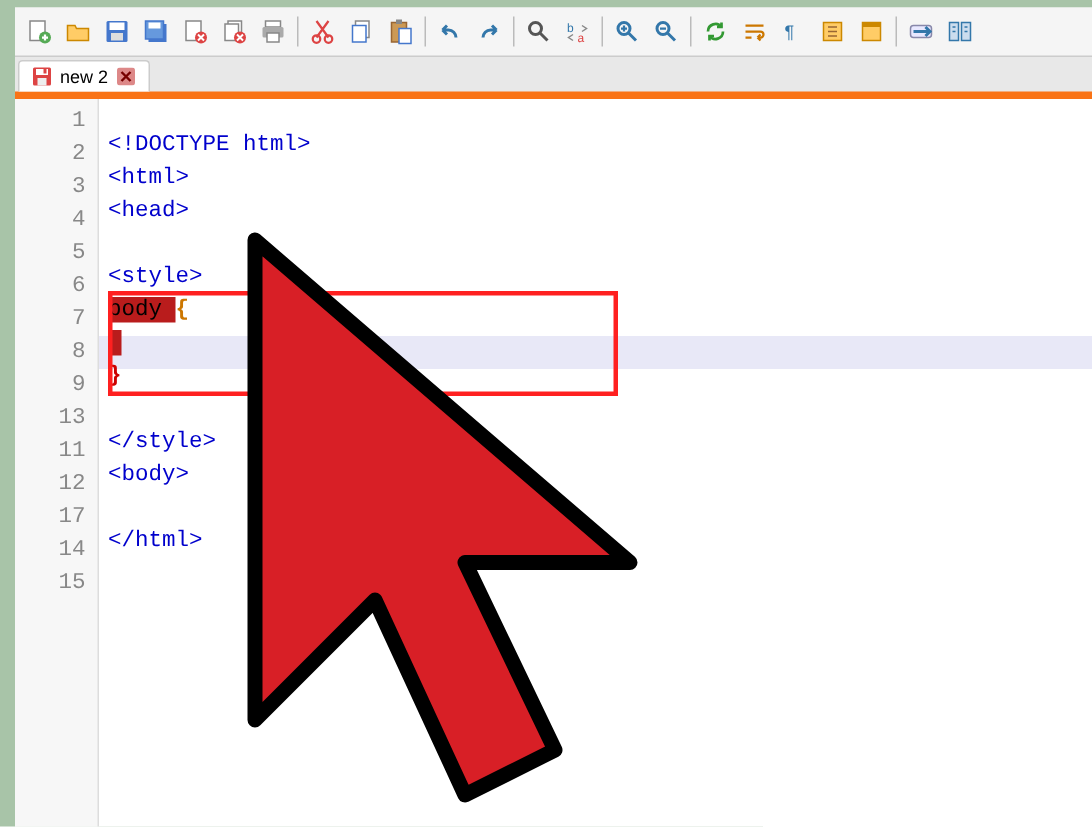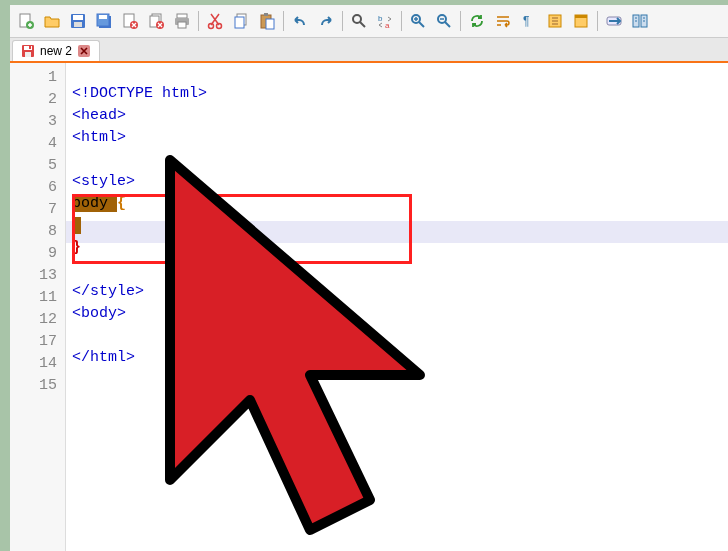--- a/index.html
+++ b/index.html
@@ -39,21 +39,21 @@
 }
 .tb-sep {
   width: 1px;
   height: 20px;
   background: #bbb;
   margin: 0 2px;
 }
 .tab-bar {
   display: flex;
   background: #e8e8e8;
-  border-bottom: 2px solid #f97316;
+  border-bottom: 5px solid #f97316;
   padding: 2px 2px 0;
 }
 .tab {
   display: flex;
   align-items: center;
   gap: 5px;
   padding: 3px 8px;
   background: #fff;
   border: 1px solid #ccc;
   border-bottom: none;
@@ -106,21 +106,21 @@
 .current-line {
   position: absolute;
   left: 0;
   right: 0;
   height: 22px;
   background: #e8e8f7;
   z-index: 0;
 }
 .code-line span { position: relative; z-index: 1; }
 .sel {
-  background: #a16207;
+  background: #b91c1c;
 }
 .kw-blue { color: #0000cc; }
 .brace-open { color: #cc7700; font-weight: bold; }
 .brace-close { color: #cc0000; font-weight: bold; }
 .highlight-box {
   position: absolute;
   border: 3px solid #ff2020;
   top: 194px;
   left: 72px;
   width: 340px;
@@ -396,22 +396,22 @@
         <div>9</div>
         <div>13</div>
         <div>11</div>
         <div>12</div>
         <div>17</div>
         <div>14</div>
         <div>15</div>
       </div>
     <div class="code-area" id="code">
         <div class="code-line"><span class="kw-blue">&lt;!DOCTYPE html&gt;</span></div>
+        <div class="code-line"><span class="kw-blue">&lt;html&gt;</span></div>
         <div class="code-line"><span class="kw-blue">&lt;head&gt;</span></div>
-        <div class="code-line"><span class="kw-blue">&lt;html&gt;</span></div>
         <div class="code-line"><span class="kw-blue"></span></div>
         <div class="code-line"><span class="kw-blue">&lt;style&gt;</span></div>
         <div class="code-line"><span class="sel">body </span><span class="brace-open">{</span></div>
         <div class="code-line"><span class="sel"> </span></div>
         <div class="current-line" style="top: 158px;"></div>
         <div class="code-line"><span class="brace-close">}</span></div>
         <div class="code-line"><span class="kw-blue"></span></div>
         <div class="code-line"><span class="kw-blue">&lt;/style&gt;</span></div>
         <div class="code-line"><span class="kw-blue">&lt;body&gt;</span></div>
         <div class="code-line"><span class="kw-blue"></span></div>

